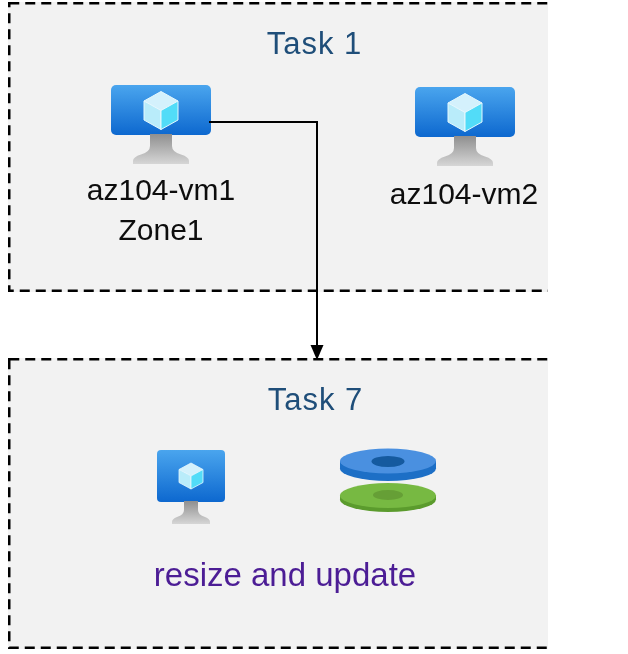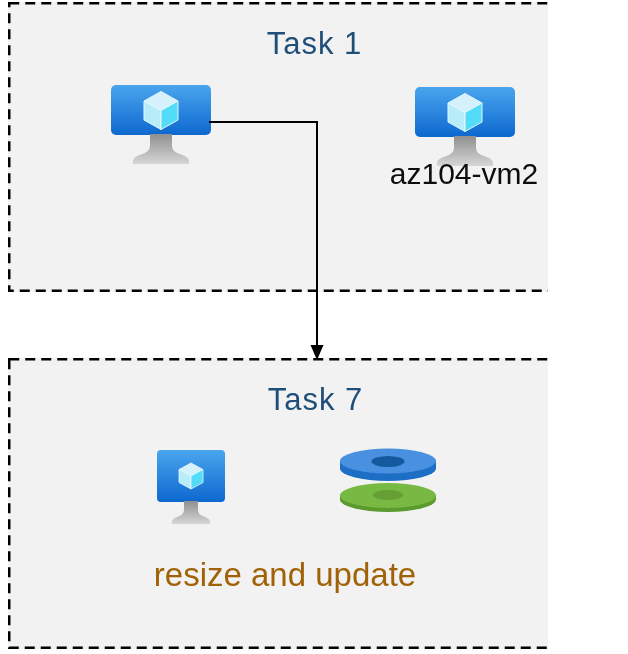--- a/index.html
+++ b/index.html
@@ -16,21 +16,21 @@
     position:absolute; top:24px; left:0; width:100%; margin:0;
     text-align:center; font-size:31px; font-weight:400; color:#1f4e79; letter-spacing:1px;
   }
   .abs { position:absolute; display:block; }
   .vm-label {
     position:absolute; width:200px; text-align:center;
     font-size:30px; line-height:40px; color:#0d0d0d;
   }
   .caption {
     position:absolute; left:127px; top:198px; width:300px;
-    text-align:center; font-size:33px; color:#a16207; white-space:nowrap;
+    text-align:center; font-size:33px; color:#4c1d95; white-space:nowrap;
   }
   .arrow-svg { position:absolute; left:0; top:0; width:628px; height:654px; pointer-events:none; }
   .arrow-line { fill:none; stroke:#000000; stroke-width:2; }
   .arrow-head { fill:#000000; stroke:none; }
   .defs-svg { position:absolute; width:0; height:0; }
 </style>
 </head>
 <body>
 
 <div class="canvas">
@@ -78,25 +78,29 @@
 
   <section class="task-box" id="task1">
     <svg class="border-svg">
       <rect class="dash-rect" x="1.25" y="1.25" width="610.5" height="287.5"></rect>
     </svg>
     <h2 class="task-title">Task 1</h2>
 
     <svg class="abs" style="left:103px; top:83px;" width="100" height="86" viewBox="0 0 100 86">
         <use href="#symVmWide"></use>
       </svg>
+    <div class="vm-label" style="left:53px; top:168px;">
+      <div>az104-vm1</div>
+      <div>Zone1</div>
+    </div>
 
     <svg class="abs" style="left:407px; top:85px;" width="100" height="86" viewBox="0 0 100 86">
         <use href="#symVmWide"></use>
       </svg>
-    <div class="vm-label" style="left:356px; top:152px;">
+    <div class="vm-label" style="left:356px; top:172px;">
       <div>az104-vm2</div>
     </div>
   </section>
 
   <section class="task-box" id="task2">
     <svg class="border-svg">
       <rect class="dash-rect" x="1.25" y="1.25" width="612.5" height="288.5"></rect>
     </svg>
     <h2 class="task-title">Task 7</h2>
 

